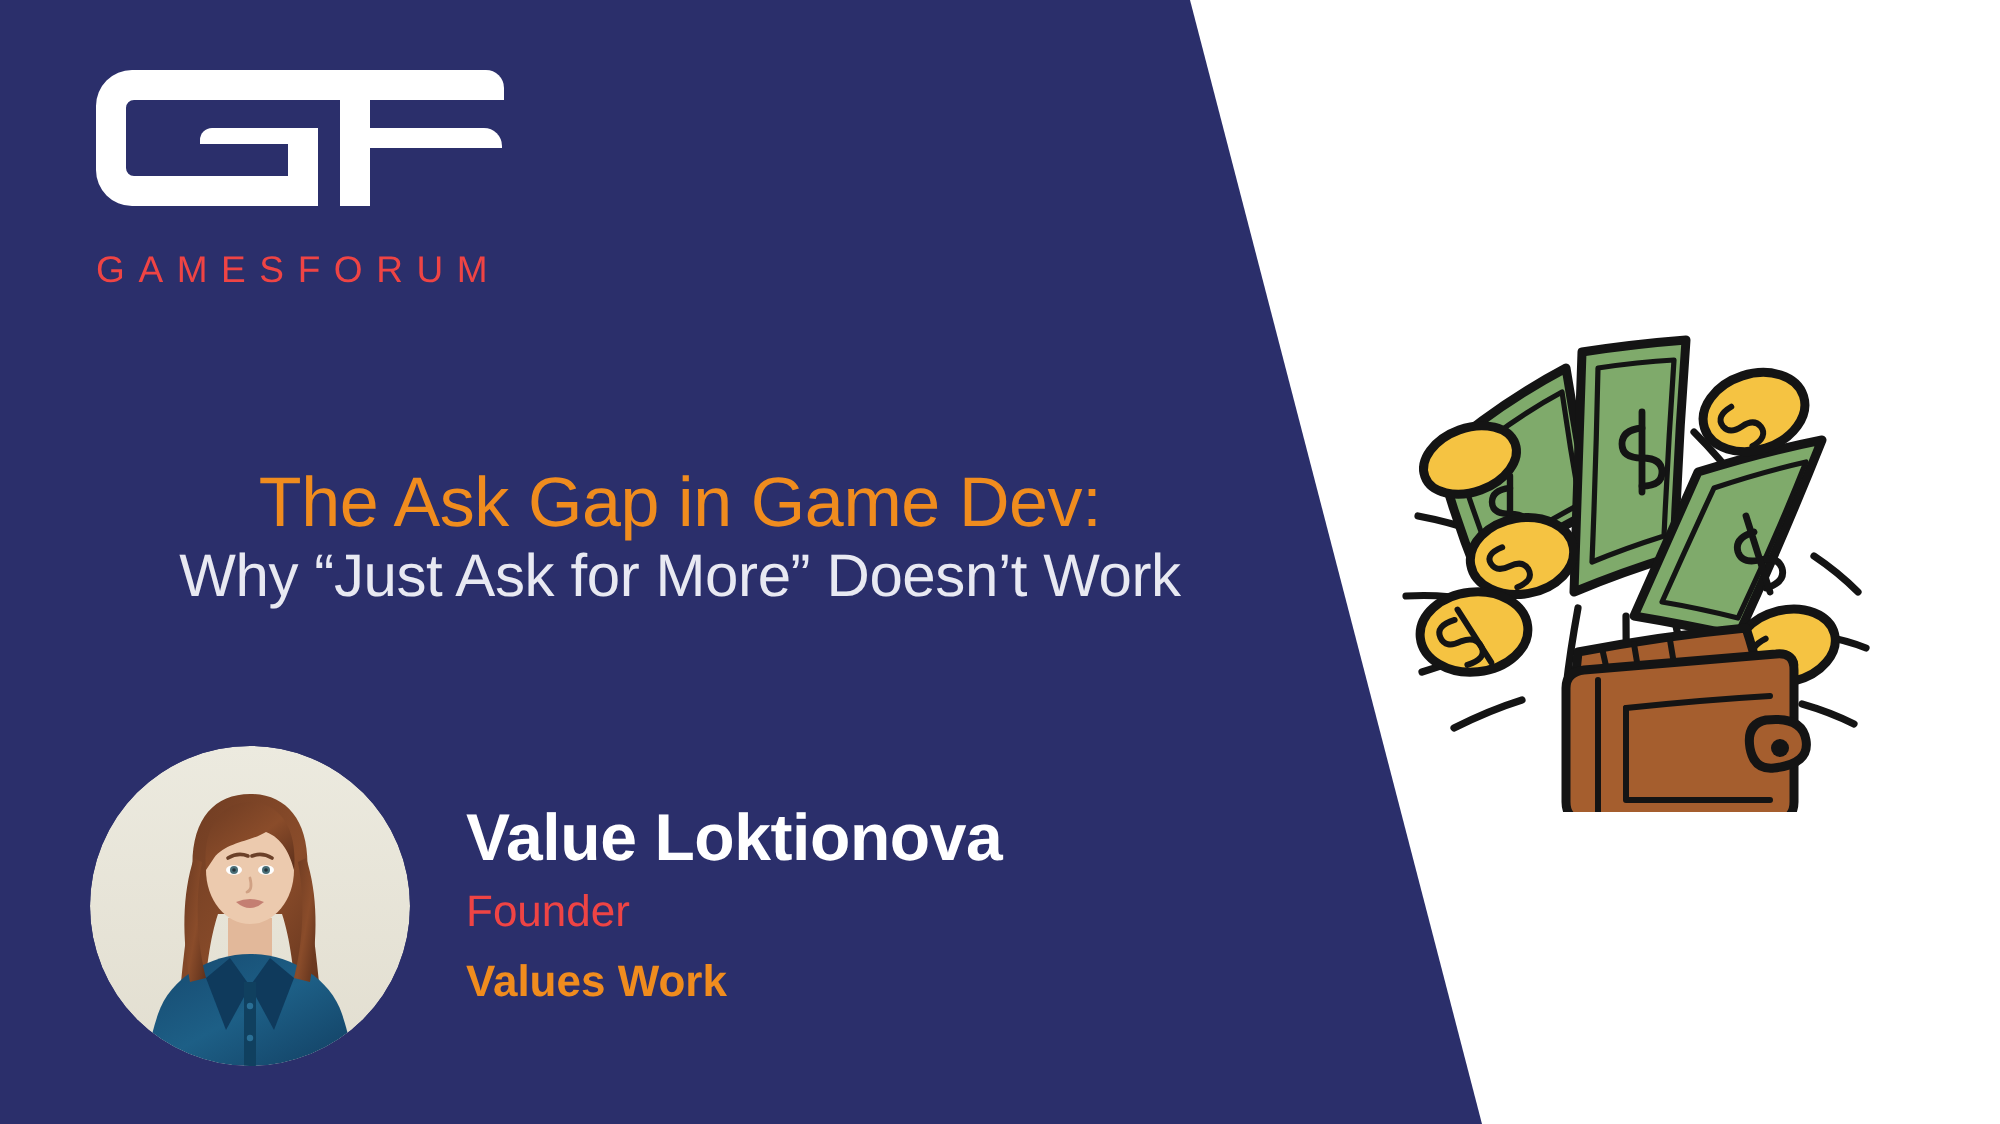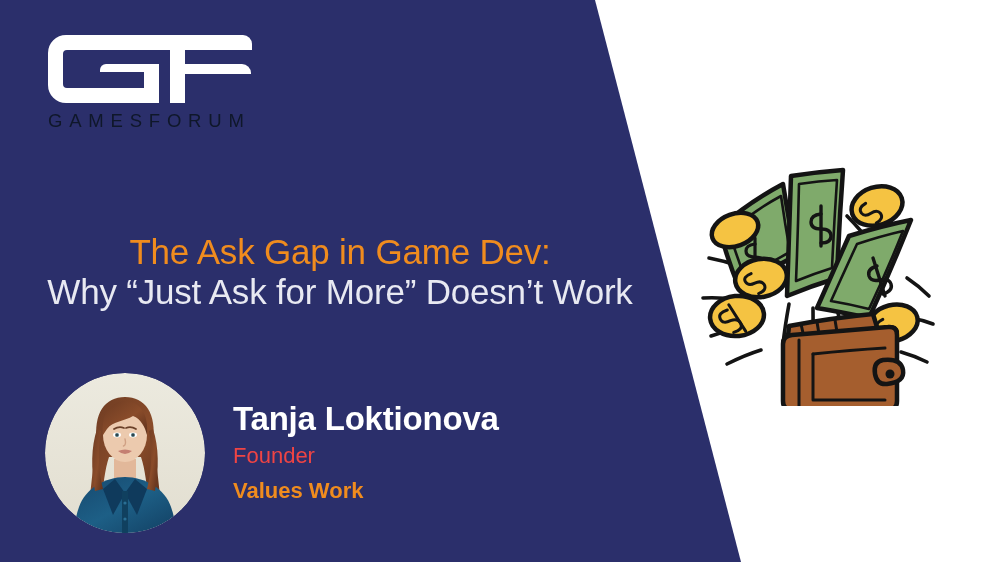--- a/index.html
+++ b/index.html
@@ -40,22 +40,22 @@
     top: 33px;
     width: 215px;
   }
   .logo-mark {
     display: block;
     width: 212px;
     height: 72px;
   }
   .logo-wordmark {
     display: block;
-    margin-top: 7px;
-    color: #0f172a;
+    margin-top: 21px;
+    color: #ef4444;
     font-size: 18.5px;
     font-weight: 400;
     letter-spacing: 6.8px;
     line-height: 1;
     white-space: nowrap;
     padding-left: 2px;
   }
 
   
   .title-group {
@@ -68,21 +68,21 @@
   .title-main {
     color: #f08c1e;
     font-size: 35px;
     font-weight: normal;
     line-height: 1.12;
     letter-spacing: -0.2px;
     white-space: nowrap;
   }
   .title-sub {
     color: #e8e9f2;
-    font-size: 35px;
+    font-size: 30px;
     font-weight: 300;
     line-height: 1.12;
     letter-spacing: -0.2px;
     white-space: nowrap;
     margin-top: 1px;
   }
 
   
   .speaker-photo {
     position: absolute;
@@ -228,21 +228,21 @@
         <circle cx="88" cy="62" r="0.9" fill="#23323a"></circle>
 
         <path stroke="#d0a184" stroke-width="1.4" fill="none" stroke-linecap="round" d="M80 66 q1.5 6 -1.5 7"></path>
 
         <path fill="#c47f72" d="M73 78 q7 -3 14 0 q-7 6 -14 0 Z"></path>
       </g>
     </svg>
   </div>
 
   <div class="speaker-text">
-    <div class="speaker-name">Tanja Loktionova</div>
+    <div class="speaker-name">Value Loktionova</div>
     <div class="speaker-role">Founder</div>
     <div class="speaker-company">Values Work</div>
   </div>
 
   <div class="wallet-illustration">
     <svg viewBox="0 0 240 248">
       <g stroke="#141414" stroke-width="4.5" stroke-linecap="round" stroke-linejoin="round">
 
         <g fill="none" stroke-width="3.6">
           <path d="M12 100 q16 3 30 8"></path>

